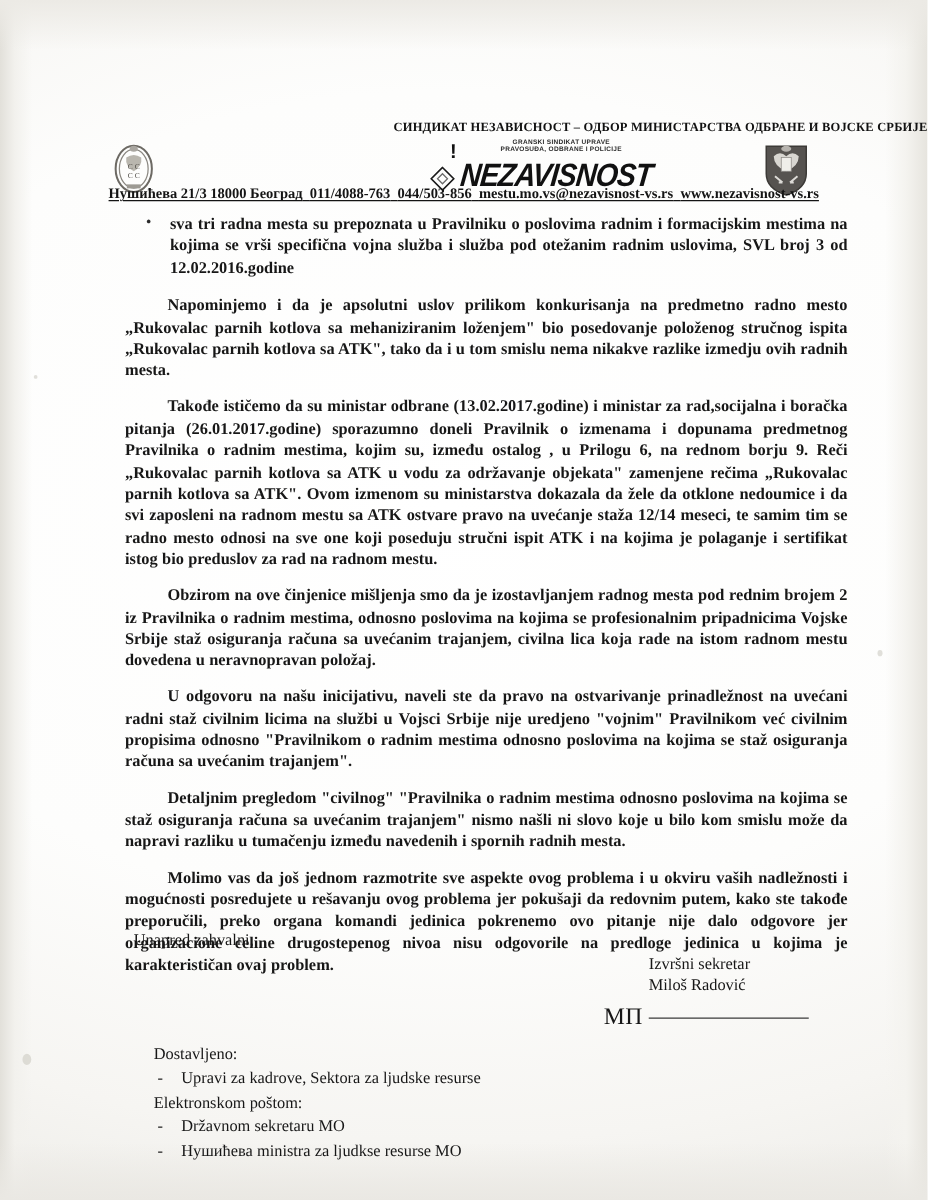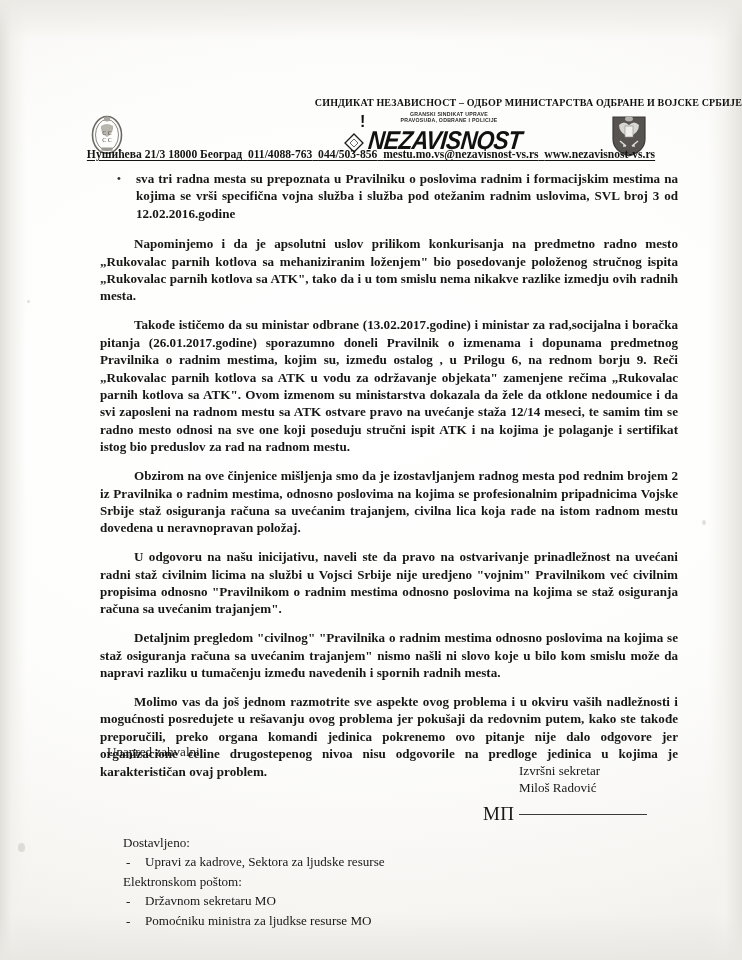--- a/index.html
+++ b/index.html
@@ -319,16 +319,16 @@
     <div class="sign-rule"></div>
   </div>
 
   <div class="mp-stamp">МП</div>
 
   <div class="distribution">
     <div class="dist-head">Dostavljeno:</div>
     <div class="dist-item">Upravi za kadrove, Sektora za ljudske resurse</div>
     <div class="dist-head">Elektronskom poštom:</div>
     <div class="dist-item">Državnom sekretaru MO</div>
-    <div class="dist-item">Pomoćniku ministra za ljudkse resurse MO</div>
+    <div class="dist-item">Нушићева ministra za ljudkse resurse MO</div>
   </div>
 
 </div>
 
 </body></html>

